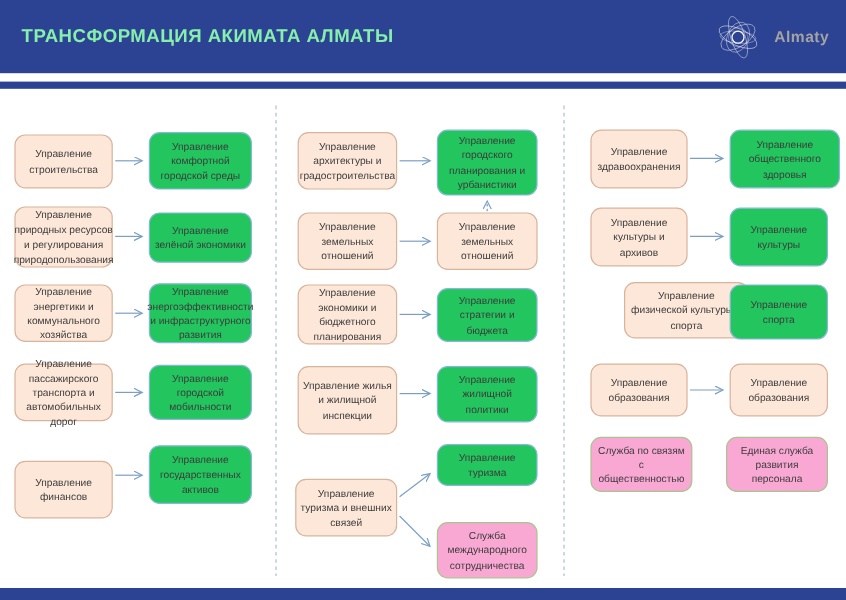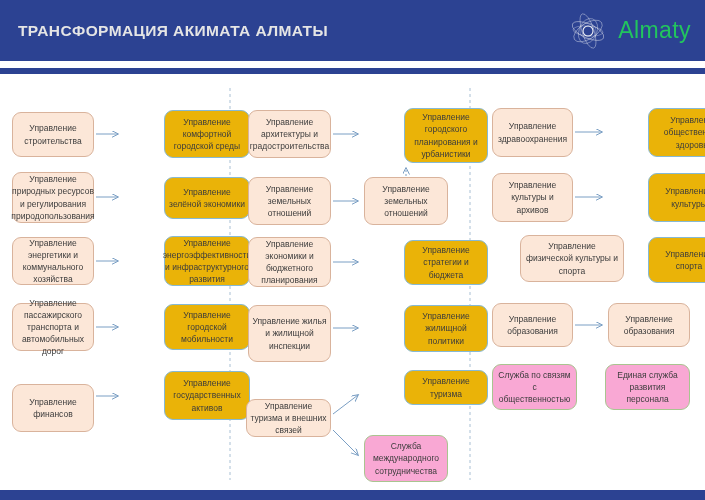--- a/index.html
+++ b/index.html
@@ -1,31 +1,31 @@
 <!DOCTYPE html>
 <html><head>
 <meta charset="utf-8">
 <style>
   html,body{margin:0;padding:0;background:#fff;}
   .page{position:relative;width:705px;height:500px;background:#ffffff;overflow:hidden;
         font-family:"Liberation Sans", sans-serif;}
   
   .hdr{position:absolute;left:0;top:0;width:705px;height:61px;background:#2c4292;
        display:flex;align-items:center;justify-content:space-between;box-sizing:border-box;padding:0 14px 0 18px;}
-  .hdr h1{margin:0;color:#e5e5e5;font-size:15.5px;font-weight:bold;letter-spacing:0.4px;}
+  .hdr h1{margin:0;color:#86efac;font-size:15.5px;font-weight:bold;letter-spacing:0.4px;}
   .brand{display:flex;align-items:center;gap:8px;}
-  .brand .bname{color:#22c55e;font-size:23px;font-weight:400;letter-spacing:0.4px;}
+  .brand .bname{color:#a3a3a3;font-size:13px;font-weight:700;letter-spacing:0.4px;}
   .stripe{position:absolute;left:0;top:68px;width:705px;height:6px;background:#2c4292;}
   .footer{position:absolute;left:0;top:490px;width:705px;height:10px;background:#2c4292;}
   
   .box{position:absolute;box-sizing:border-box;border-radius:9px;display:flex;align-items:center;
        justify-content:center;text-align:center;font-size:8.5px;line-height:1.42;color:#3c3c3c;
        padding:2px 3px;}
   .old{background:#fce7d8;border:1px solid #d9b39c;}
-  .new{background:#eab308;border:1px solid #86b9d4;margin-left:40px;}
+  .new{background:#22c55e;border:1px solid #86b9d4;}
   .kept{background:#fce7d8;border:1px solid #d9b39c;}
   .svc{background:#f9a8d4;border:1px solid #a9c490;}
   .overlay{position:absolute;left:0;top:0;pointer-events:none;}
 </style>
 </head>
 <body>
 
 <div class="page">
 
   <div class="hdr">
@@ -91,21 +91,21 @@
   <div class="box new" style="left:124px;top:371px;width:86px;height:49px">Управление государственных активов</div>
 
   <div class="box old" style="left:248px;top:110px;width:83px;height:48px">Управление архитектуры и градостроительства</div>
   <div class="box new" style="left:364px;top:108px;width:84px;height:55px">Управление городского планирования и урбанистики</div>
   <div class="box old" style="left:248px;top:177px;width:83px;height:48px">Управление земельных отношений</div>
   <div class="box kept" style="left:364px;top:177px;width:84px;height:48px">Управление земельных отношений</div>
   <div class="box old" style="left:248px;top:237px;width:83px;height:50px">Управление экономики и бюджетного планирования</div>
   <div class="box new" style="left:364px;top:240px;width:84px;height:45px">Управление стратегии и бюджета</div>
   <div class="box old" style="left:248px;top:305px;width:83px;height:57px">Управление жилья и жилищной инспекции</div>
   <div class="box new" style="left:364px;top:305px;width:84px;height:47px">Управление жилищной политики</div>
-  <div class="box old" style="left:246px;top:399px;width:85px;height:38px">Управление туризма и внешних связей</div>
+  <div class="box old" style="left:246px;top:399px;width:85px;height:48px">Управление туризма и внешних связей</div>
   <div class="box new" style="left:364px;top:370px;width:84px;height:35px">Управление туризма</div>
   <div class="box svc" style="left:364px;top:435px;width:84px;height:47px">Служба международного сотрудничества</div>
 
   <div class="box old" style="left:492px;top:108px;width:81px;height:49px">Управление здравоохранения</div>
   <div class="box new" style="left:608px;top:108px;width:92px;height:49px">Управление общественного здоровья</div>
   <div class="box old" style="left:492px;top:173px;width:81px;height:49px">Управление культуры и архивов</div>
   <div class="box new" style="left:608px;top:173px;width:82px;height:49px">Управление культуры</div>
   <div class="box old" style="left:520px;top:235px;width:104px;height:47px">Управление физической культуры и спорта</div>
   <div class="box new" style="left:608px;top:237px;width:82px;height:46px">Управление спорта</div>
   <div class="box old" style="left:492px;top:303px;width:81px;height:44px">Управление образования</div>

